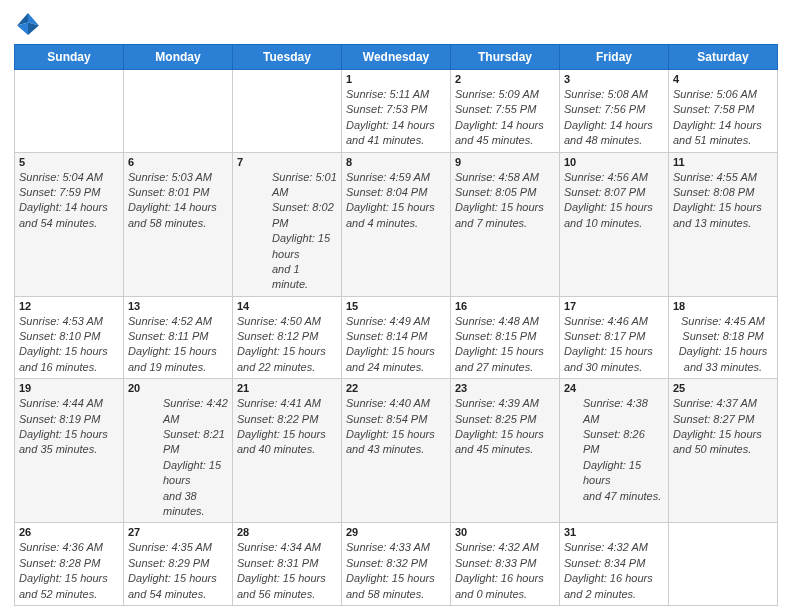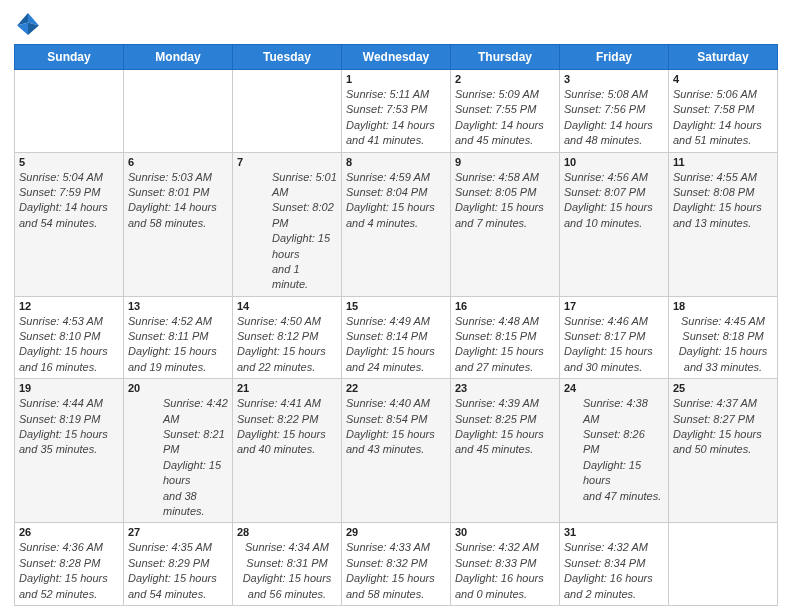--- a/index.html
+++ b/index.html
@@ -334,21 +334,21 @@
           </td>
           <td>
             <span class="day-num">27</span>
             <div class="day-info" style="white-space: pre-line;">Sunrise: 4:35 AM
 Sunset: 8:29 PM
 Daylight: 15 hours
 and 54 minutes.</div>
           </td>
           <td>
             <span class="day-num">28</span>
-            <div class="day-info" style="white-space: pre-line; text-align: center;">Sunrise: 4:34 AM
+            <div class="day-info" style="white-space: pre-line;">Sunrise: 4:34 AM
 Sunset: 8:31 PM
 Daylight: 15 hours
 and 56 minutes.</div>
           </td>
           <td>
             <span class="day-num">29</span>
             <div class="day-info" style="white-space: pre-line;">Sunrise: 4:33 AM
 Sunset: 8:32 PM
 Daylight: 15 hours
 and 58 minutes.</div>

